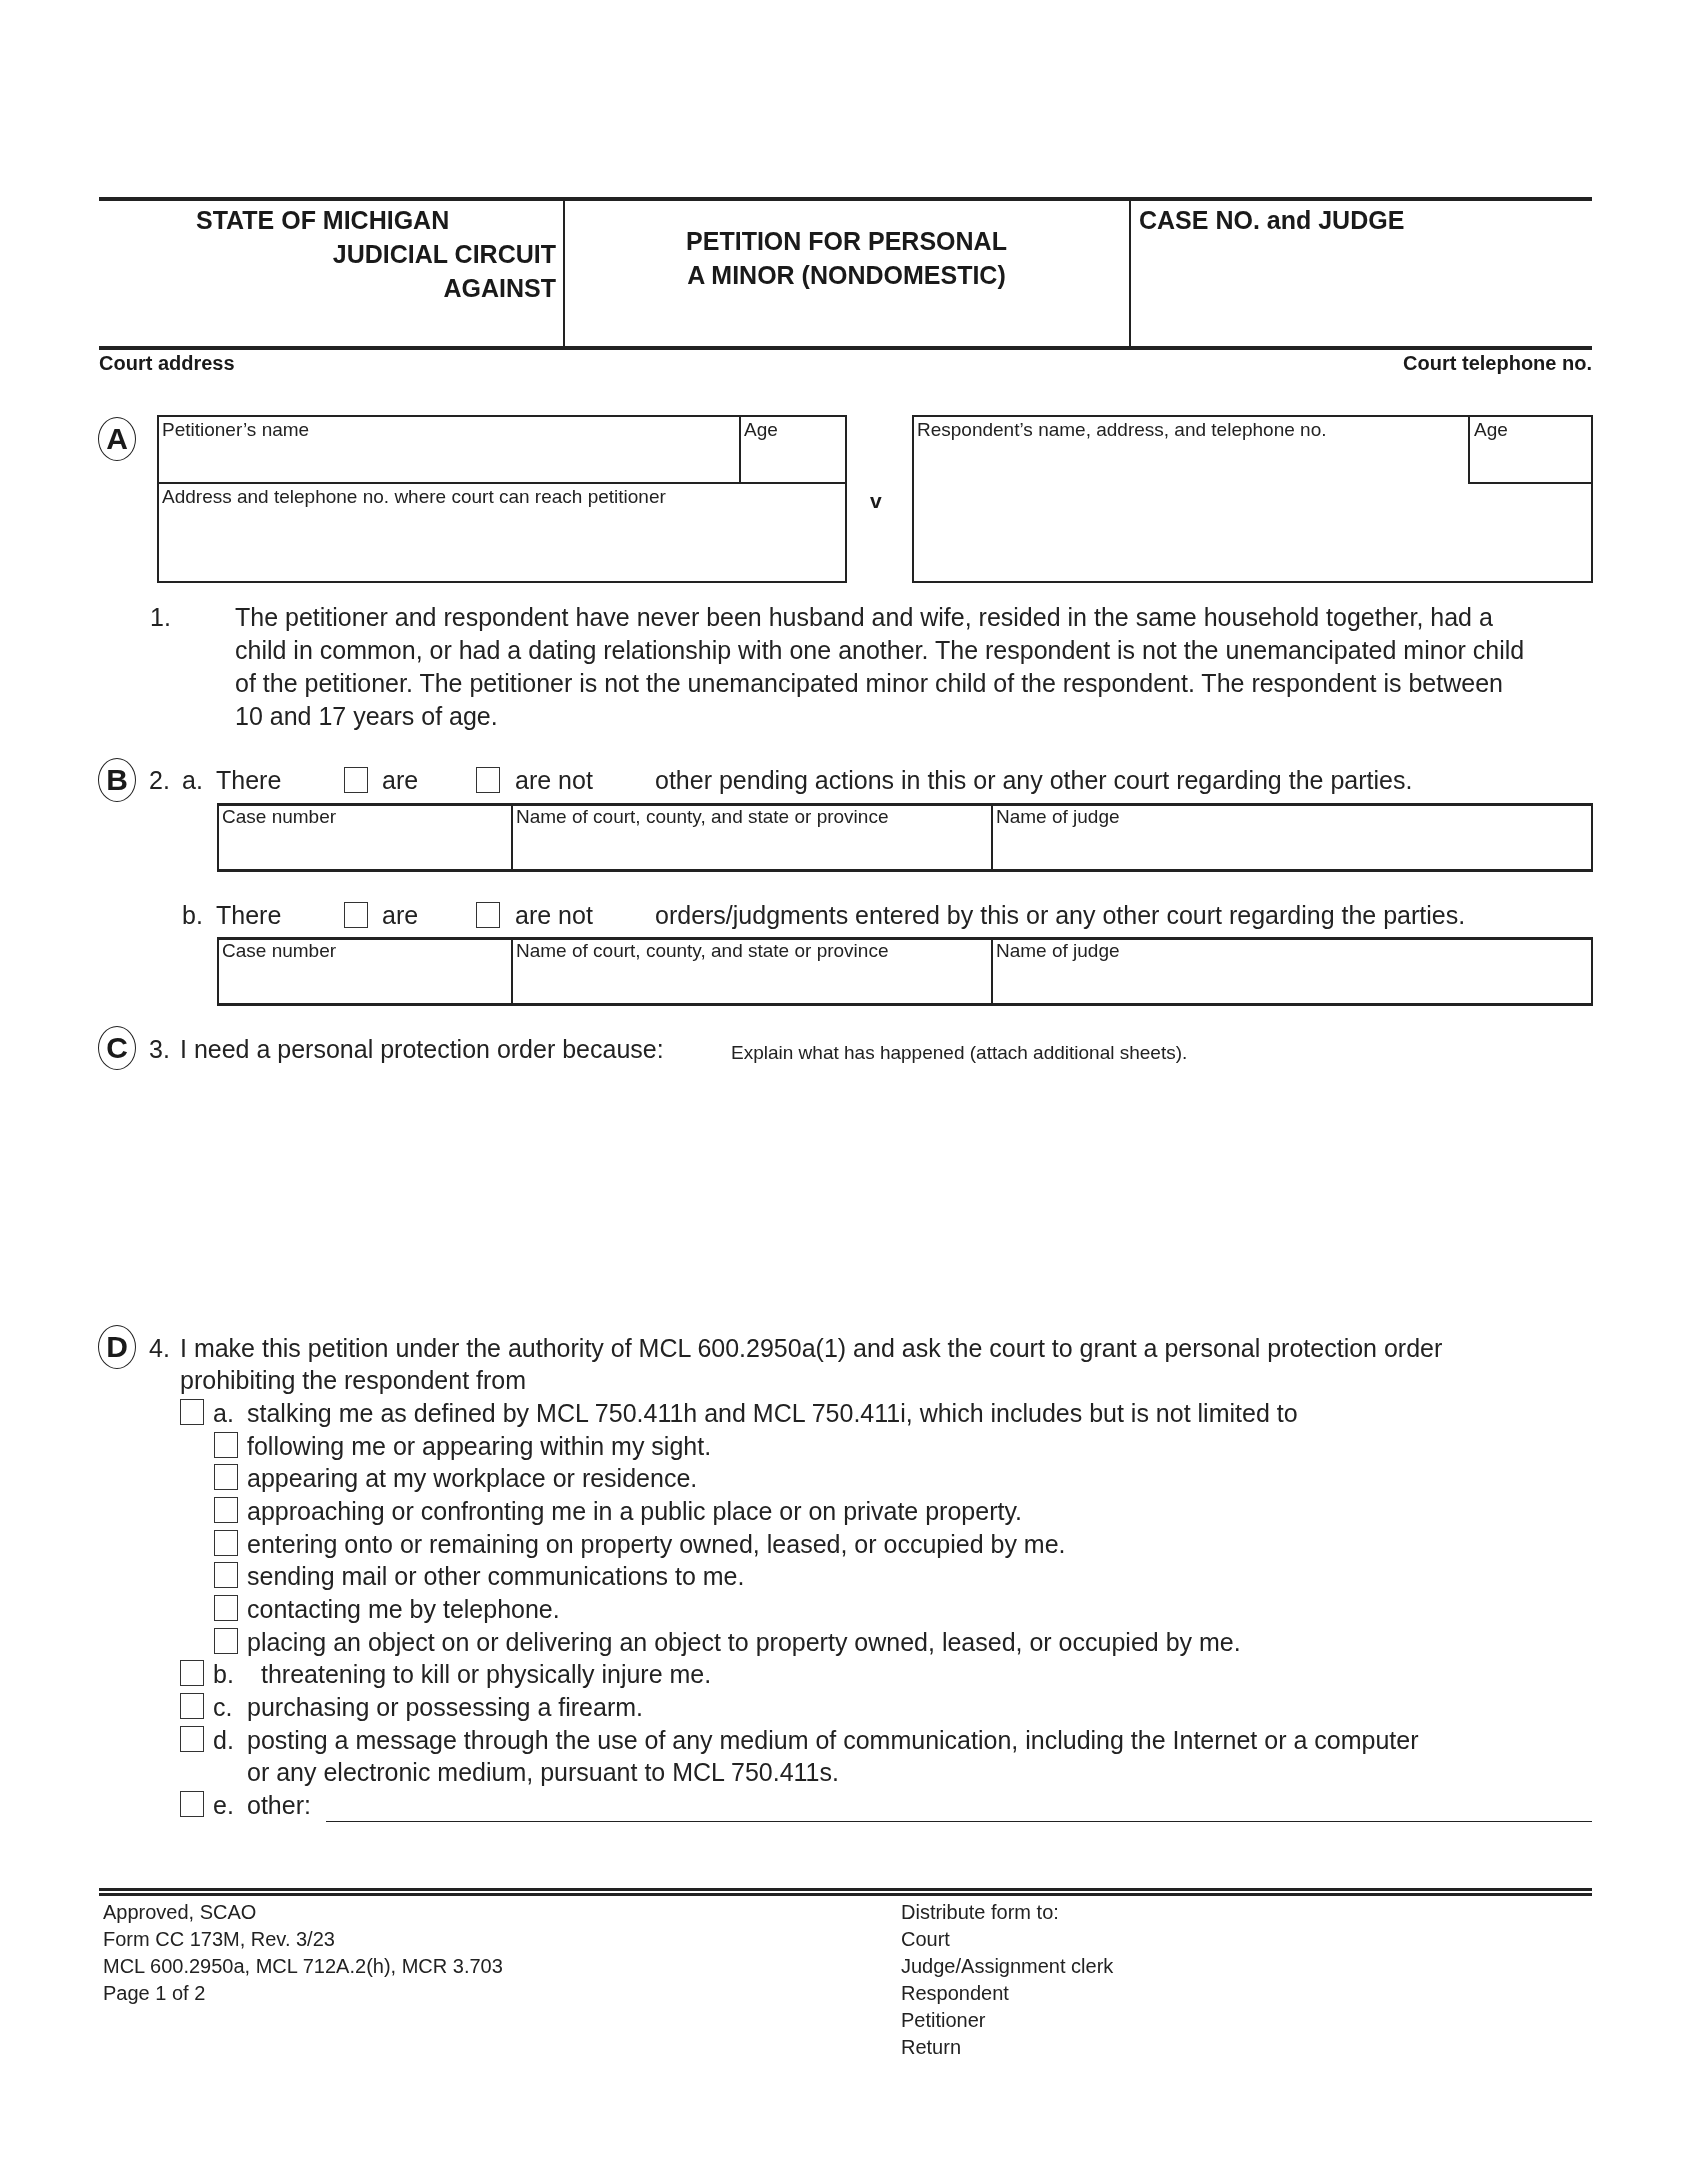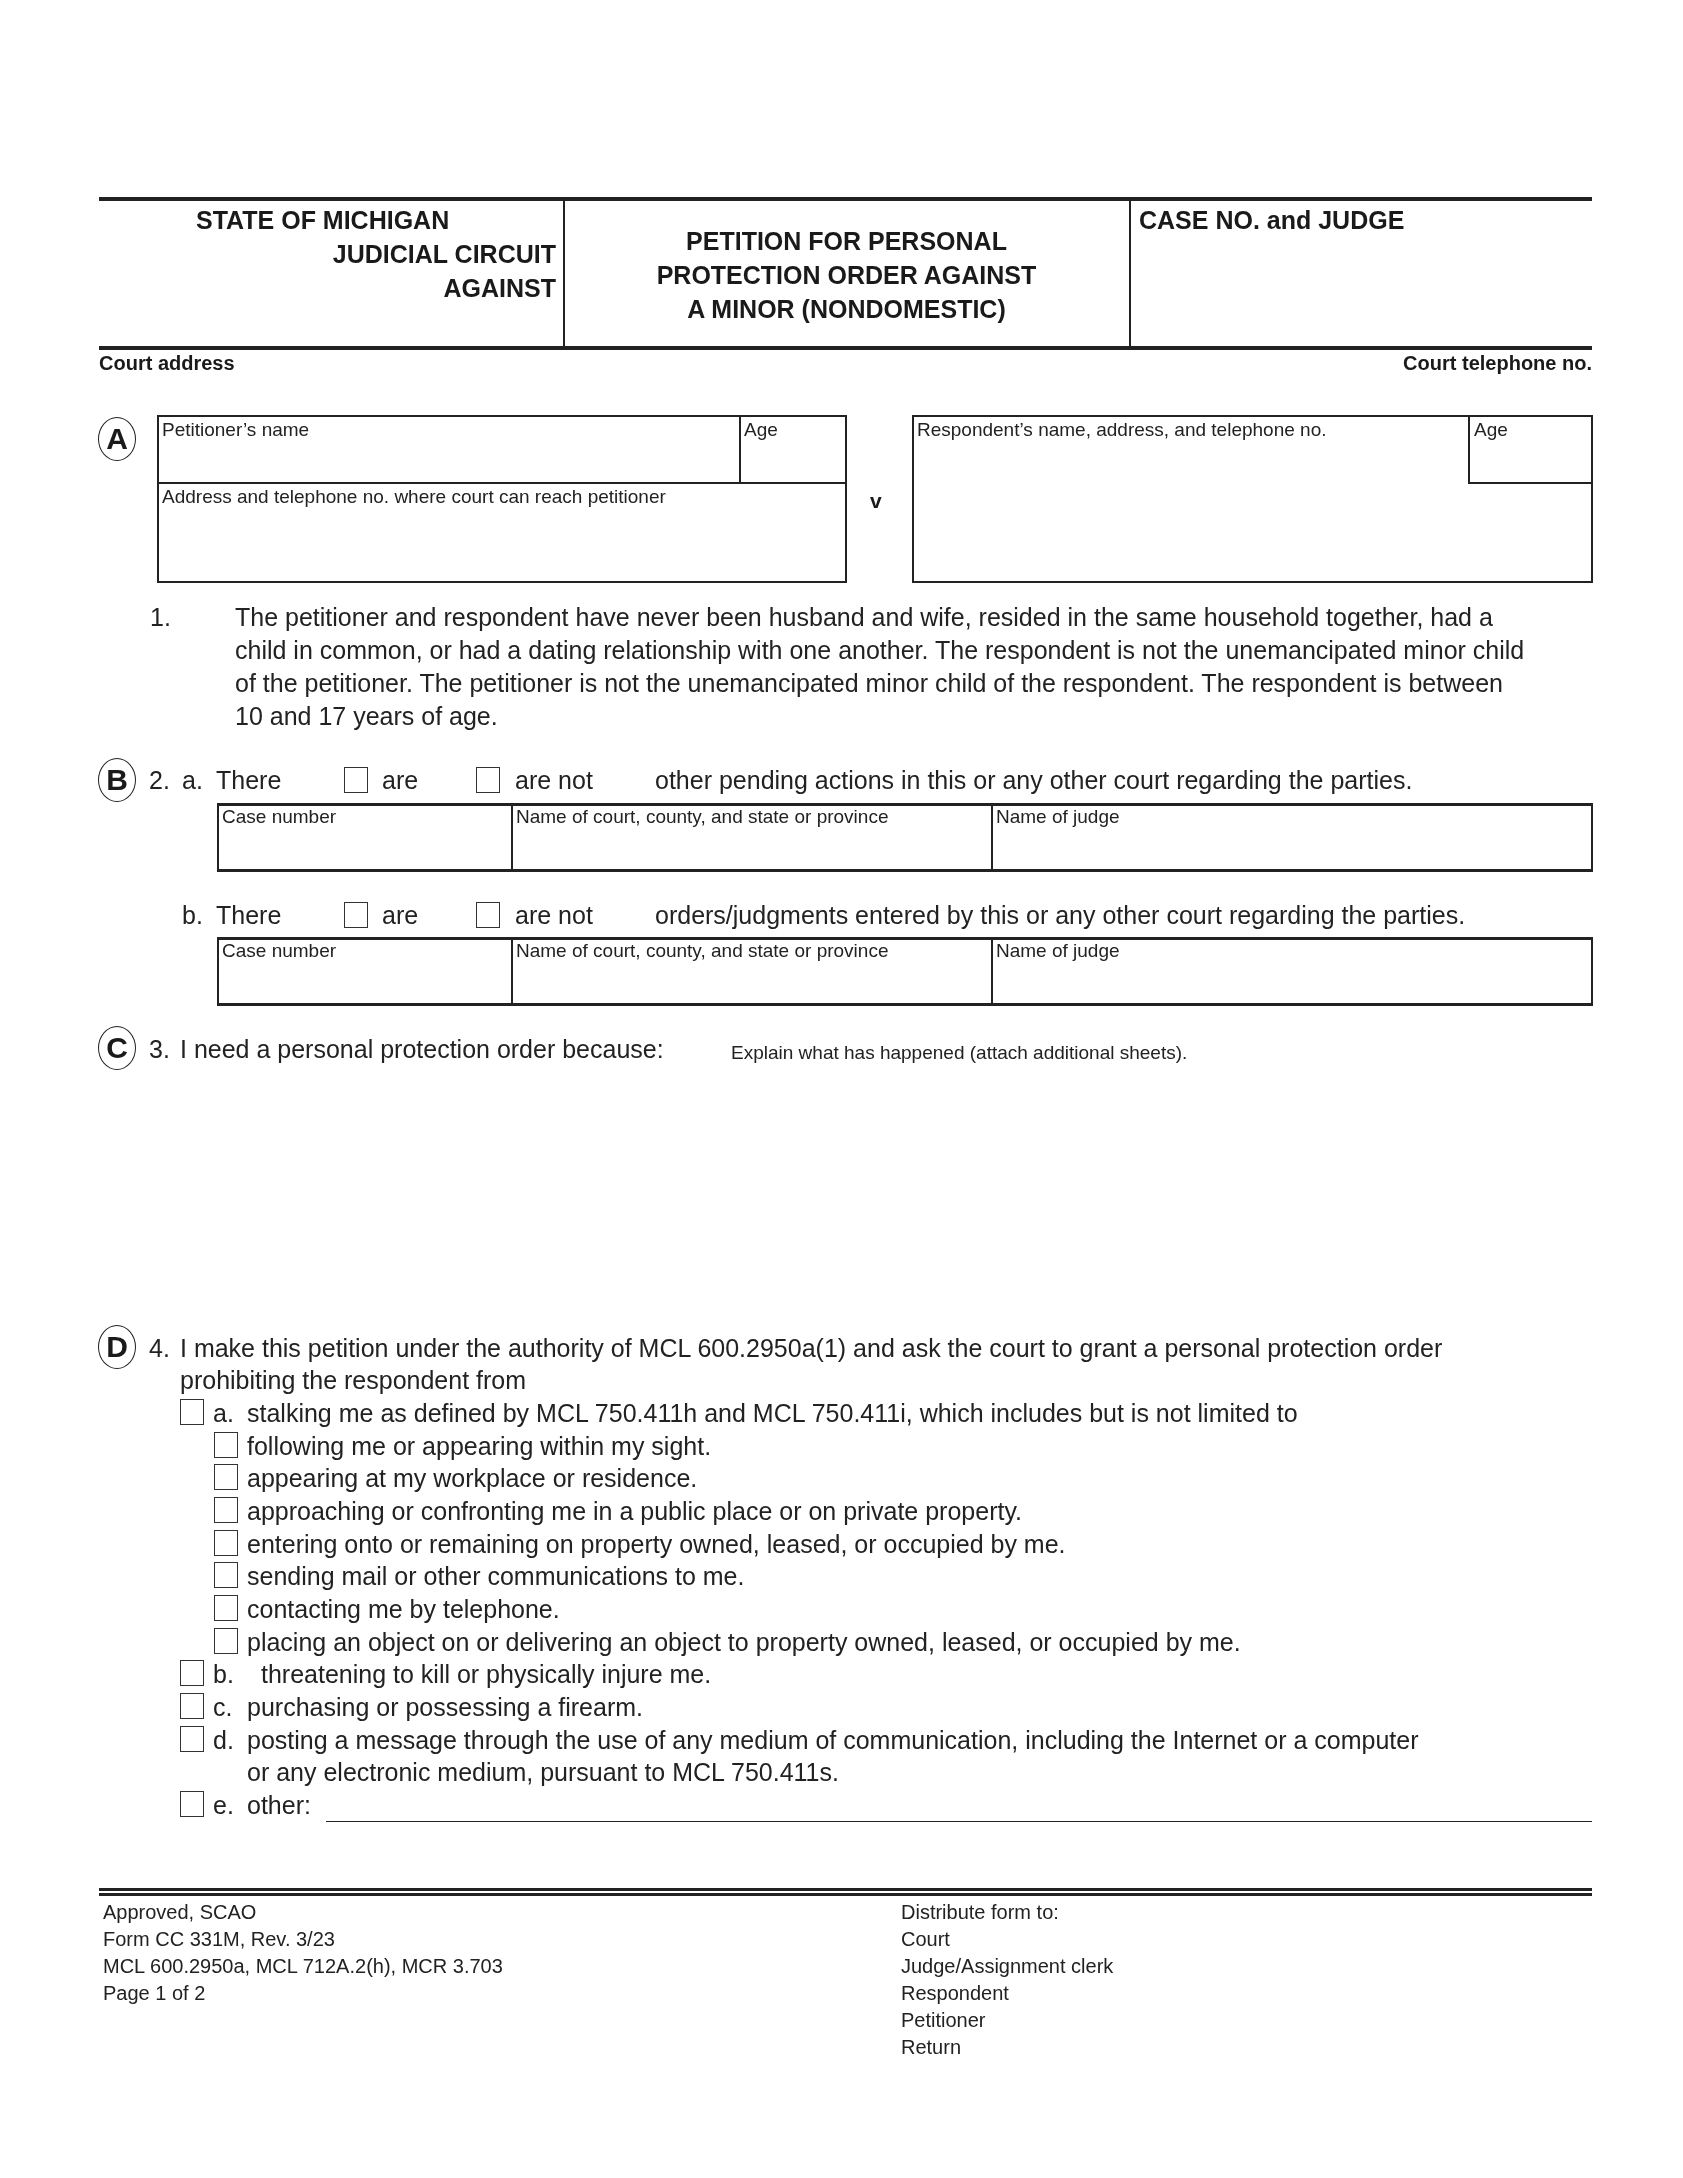--- a/index.html
+++ b/index.html
@@ -30,21 +30,20 @@
   <div class="vline" style="left:1129px; top:199px; width:2px; height:149px;"></div>
 
   <div class="abs hdr-text" style="left:99px; top:203px; width:457px;">
     <div style="padding-left:97px;">STATE OF MICHIGAN</div>
     <div style="text-align:right;">JUDICIAL CIRCUIT</div>
     <div style="text-align:right;">AGAINST</div>
   </div>
 
   <div class="abs hdr-text" style="left:565px; top:224px; width:563px; text-align:center;">
     <div>PETITION FOR PERSONAL</div>
-    <div>PROTECTION ORDER AGAINST</div>
     <div>A MINOR (NONDOMESTIC)</div>
   </div>
 
   <div class="abs hdr-text" style="left:1139px; top:203px;">CASE NO. and JUDGE</div>
   <div class="abs" style="left:1134px; top:243px; width:455px; height:99px;"></div>
 </div>
 
 <div class="abs small-bold" style="left:99px; top:352px;">Court address</div>
 <div class="abs small-bold" style="right:91px; top:352px;">Court telephone no.</div>
 
@@ -173,21 +172,21 @@
   <div class="line-row" style="left:247px; top:1791px;">other:</div>
   <div class="abs" style="left:326px; top:1792px; width:1266px; height:30px; border-bottom:1.5px solid #222; font-size:22px;"></div>
 </div>
 
 <div>
   <div class="hline" style="left:99px; top:1888px; width:1493px; height:3px;"></div>
   <div class="hline" style="left:99px; top:1893px; width:1493px; height:3px;"></div>
 
   <div class="abs foot" style="left:103px; top:1899px;">
     <div>Approved, SCAO</div>
-    <div>Form CC 331M, Rev. 3/23</div>
+    <div>Form CC 173M, Rev. 3/23</div>
     <div>MCL 600.2950a, MCL 712A.2(h), MCR 3.703</div>
     <div>Page 1 of 2</div>
   </div>
 
   <div class="abs foot" style="left:901px; top:1899px;">
     <div>Distribute form to:</div>
     <div>Court</div>
     <div>Judge/Assignment clerk</div>
     <div>Respondent</div>
     <div>Petitioner</div>

